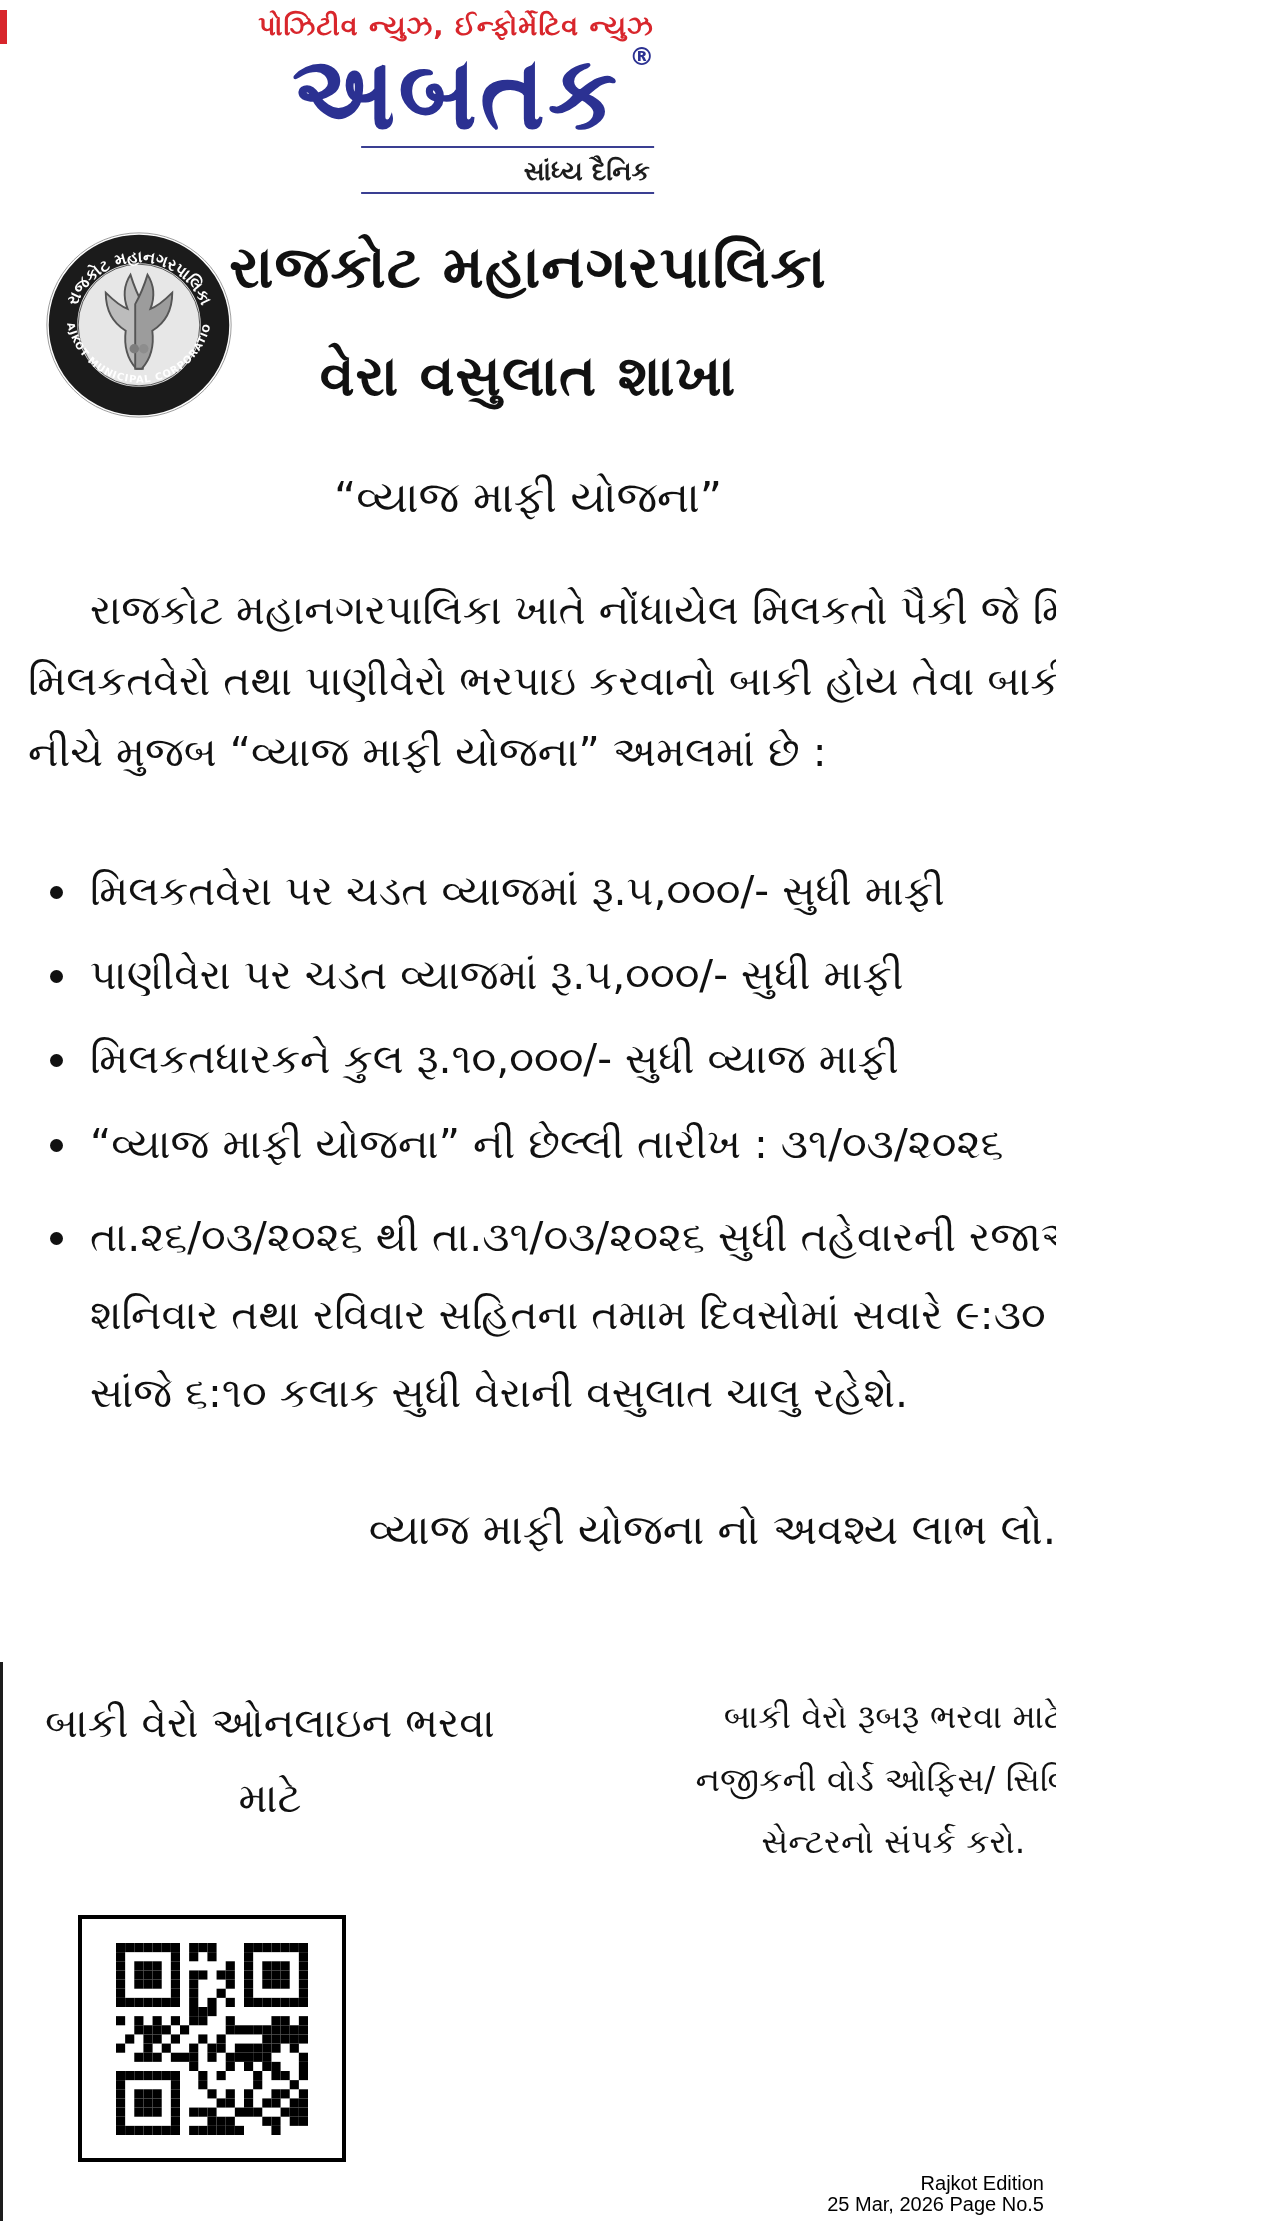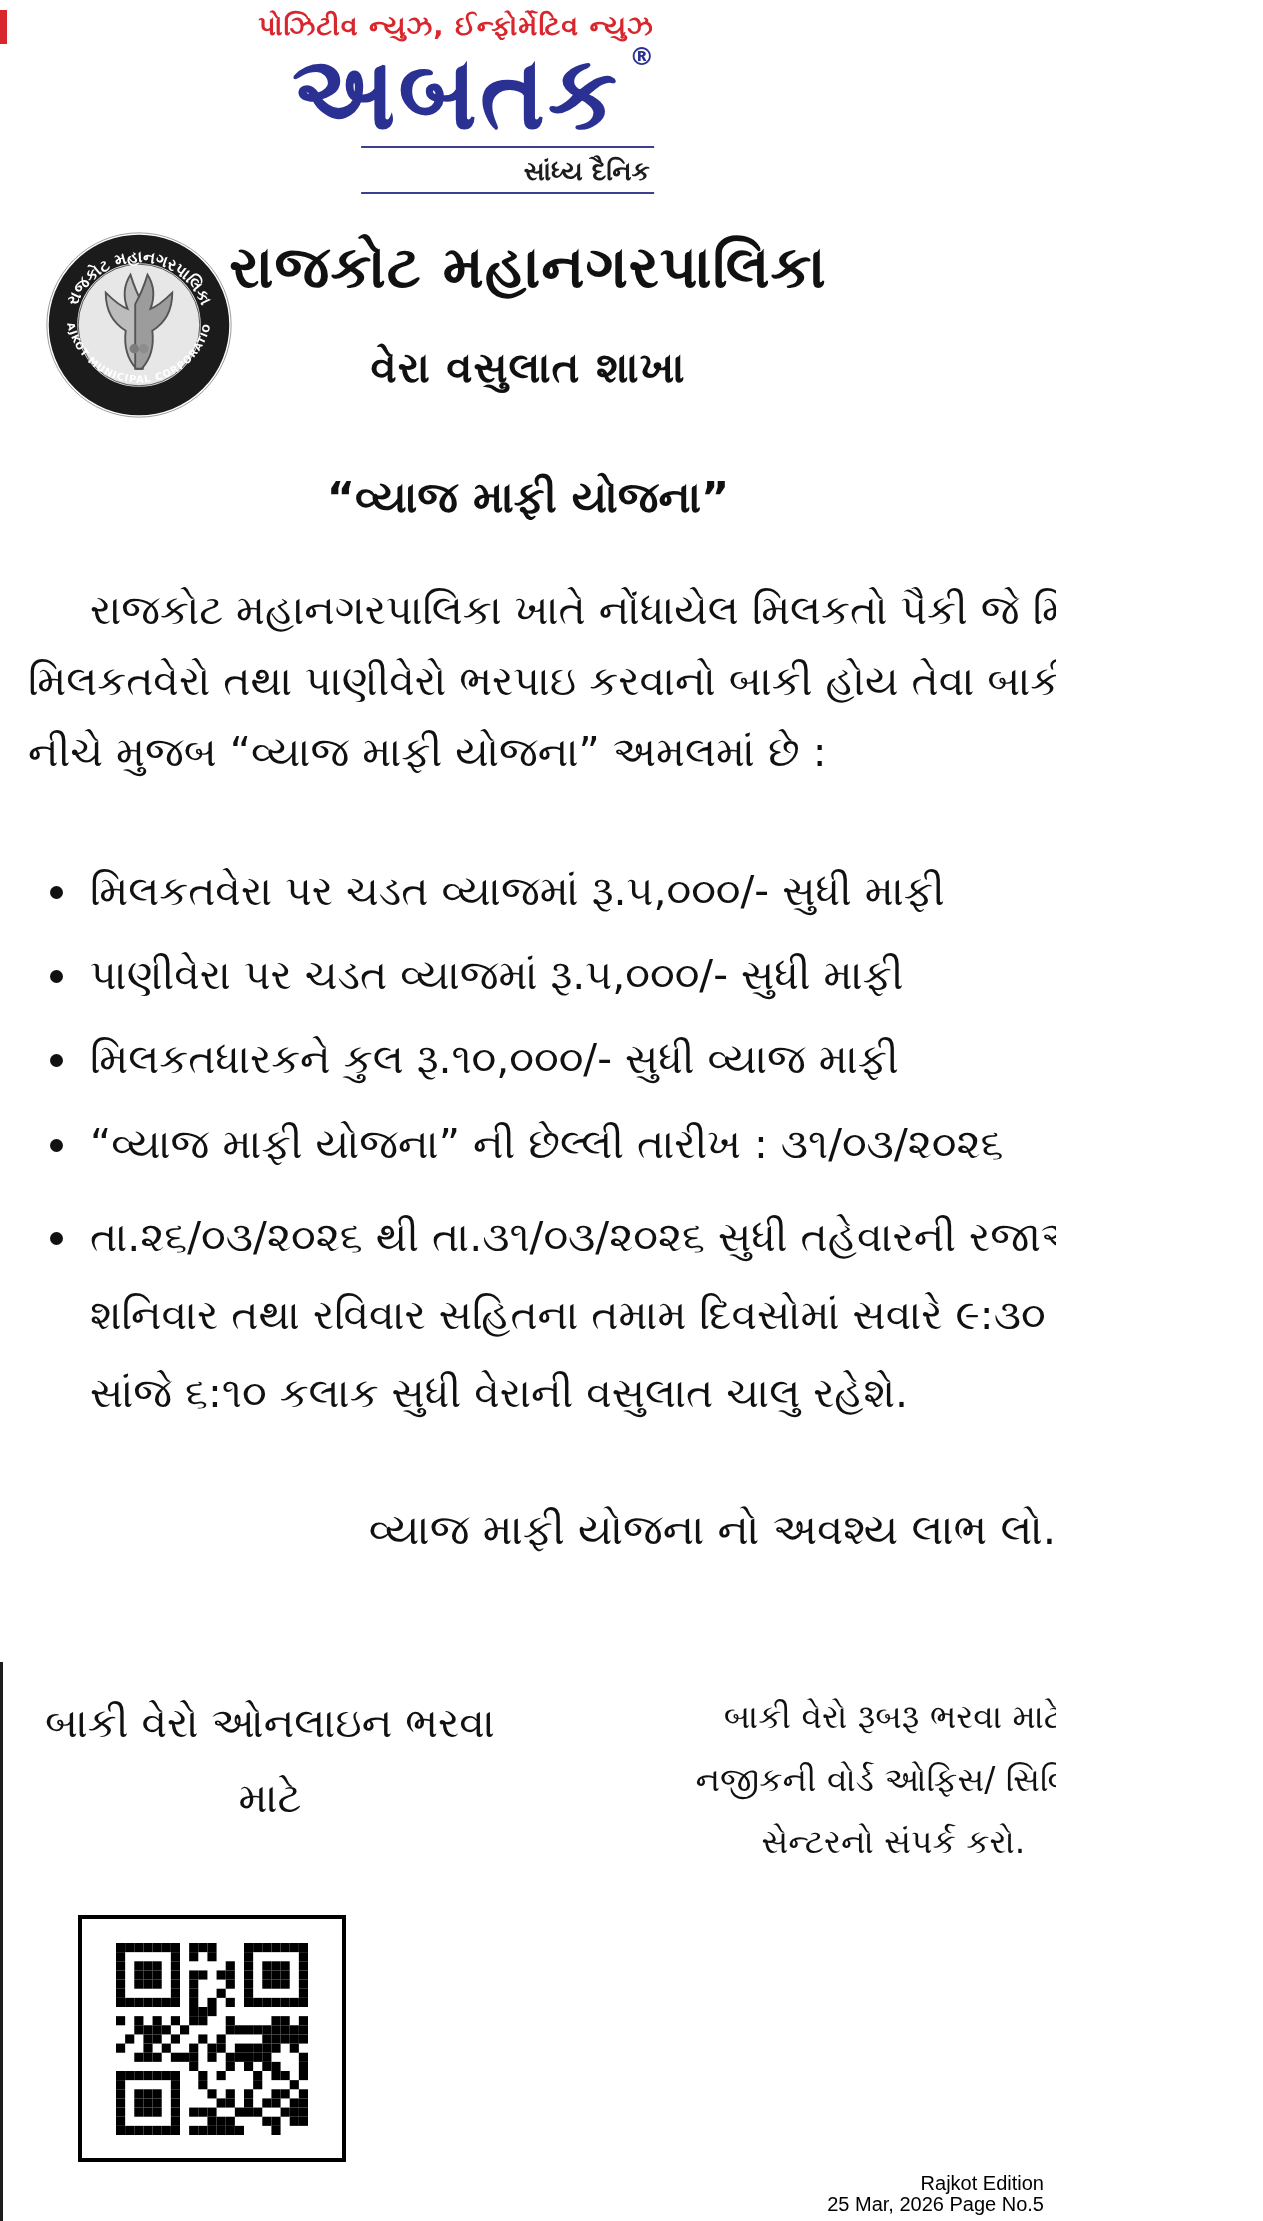--- a/index.html
+++ b/index.html
@@ -23,23 +23,23 @@
   
   .seal{position:absolute;top:228px;width:190px;height:194px;}
   .seal.left{left:44px;}
   .seal.right{left:1054px;}
   .seal svg{width:100%;height:100%;}
 
   
   .org-title{position:absolute;top:233px;left:0;width:100%;text-align:center;
              font-size:58px;font-weight:600;letter-spacing:1px;}
   .branch-title{position:absolute;top:343px;left:0;width:100%;text-align:center;
-             font-size:42px;font-weight:600;letter-spacing:1px;}
+             font-size:56px;font-weight:600;letter-spacing:1px;}
   .scheme-title{position:absolute;top:472px;left:0;width:100%;text-align:center;
-             font-size:43px;font-weight:700;}
+             font-size:43px;font-weight:400;}
 
   
   .intro{position:absolute;top:575px;left:28px;width:1212px;margin:0;
          font-size:41px;line-height:1.73;font-weight:500;text-indent:62px;}
   .bullets{position:absolute;top:862px;left:38px;width:1205px;margin:0;padding-left:44px;
          font-size:41px;font-weight:500;list-style:disc;}
   .bullets li{margin-bottom:26px;line-height:1.42;padding-left:8px;}
   .bullets li.long{line-height:1.9;margin-bottom:0;}
   .closing{position:absolute;top:1505px;left:0;width:100%;text-align:right;
          font-size:42px;font-weight:500;}

